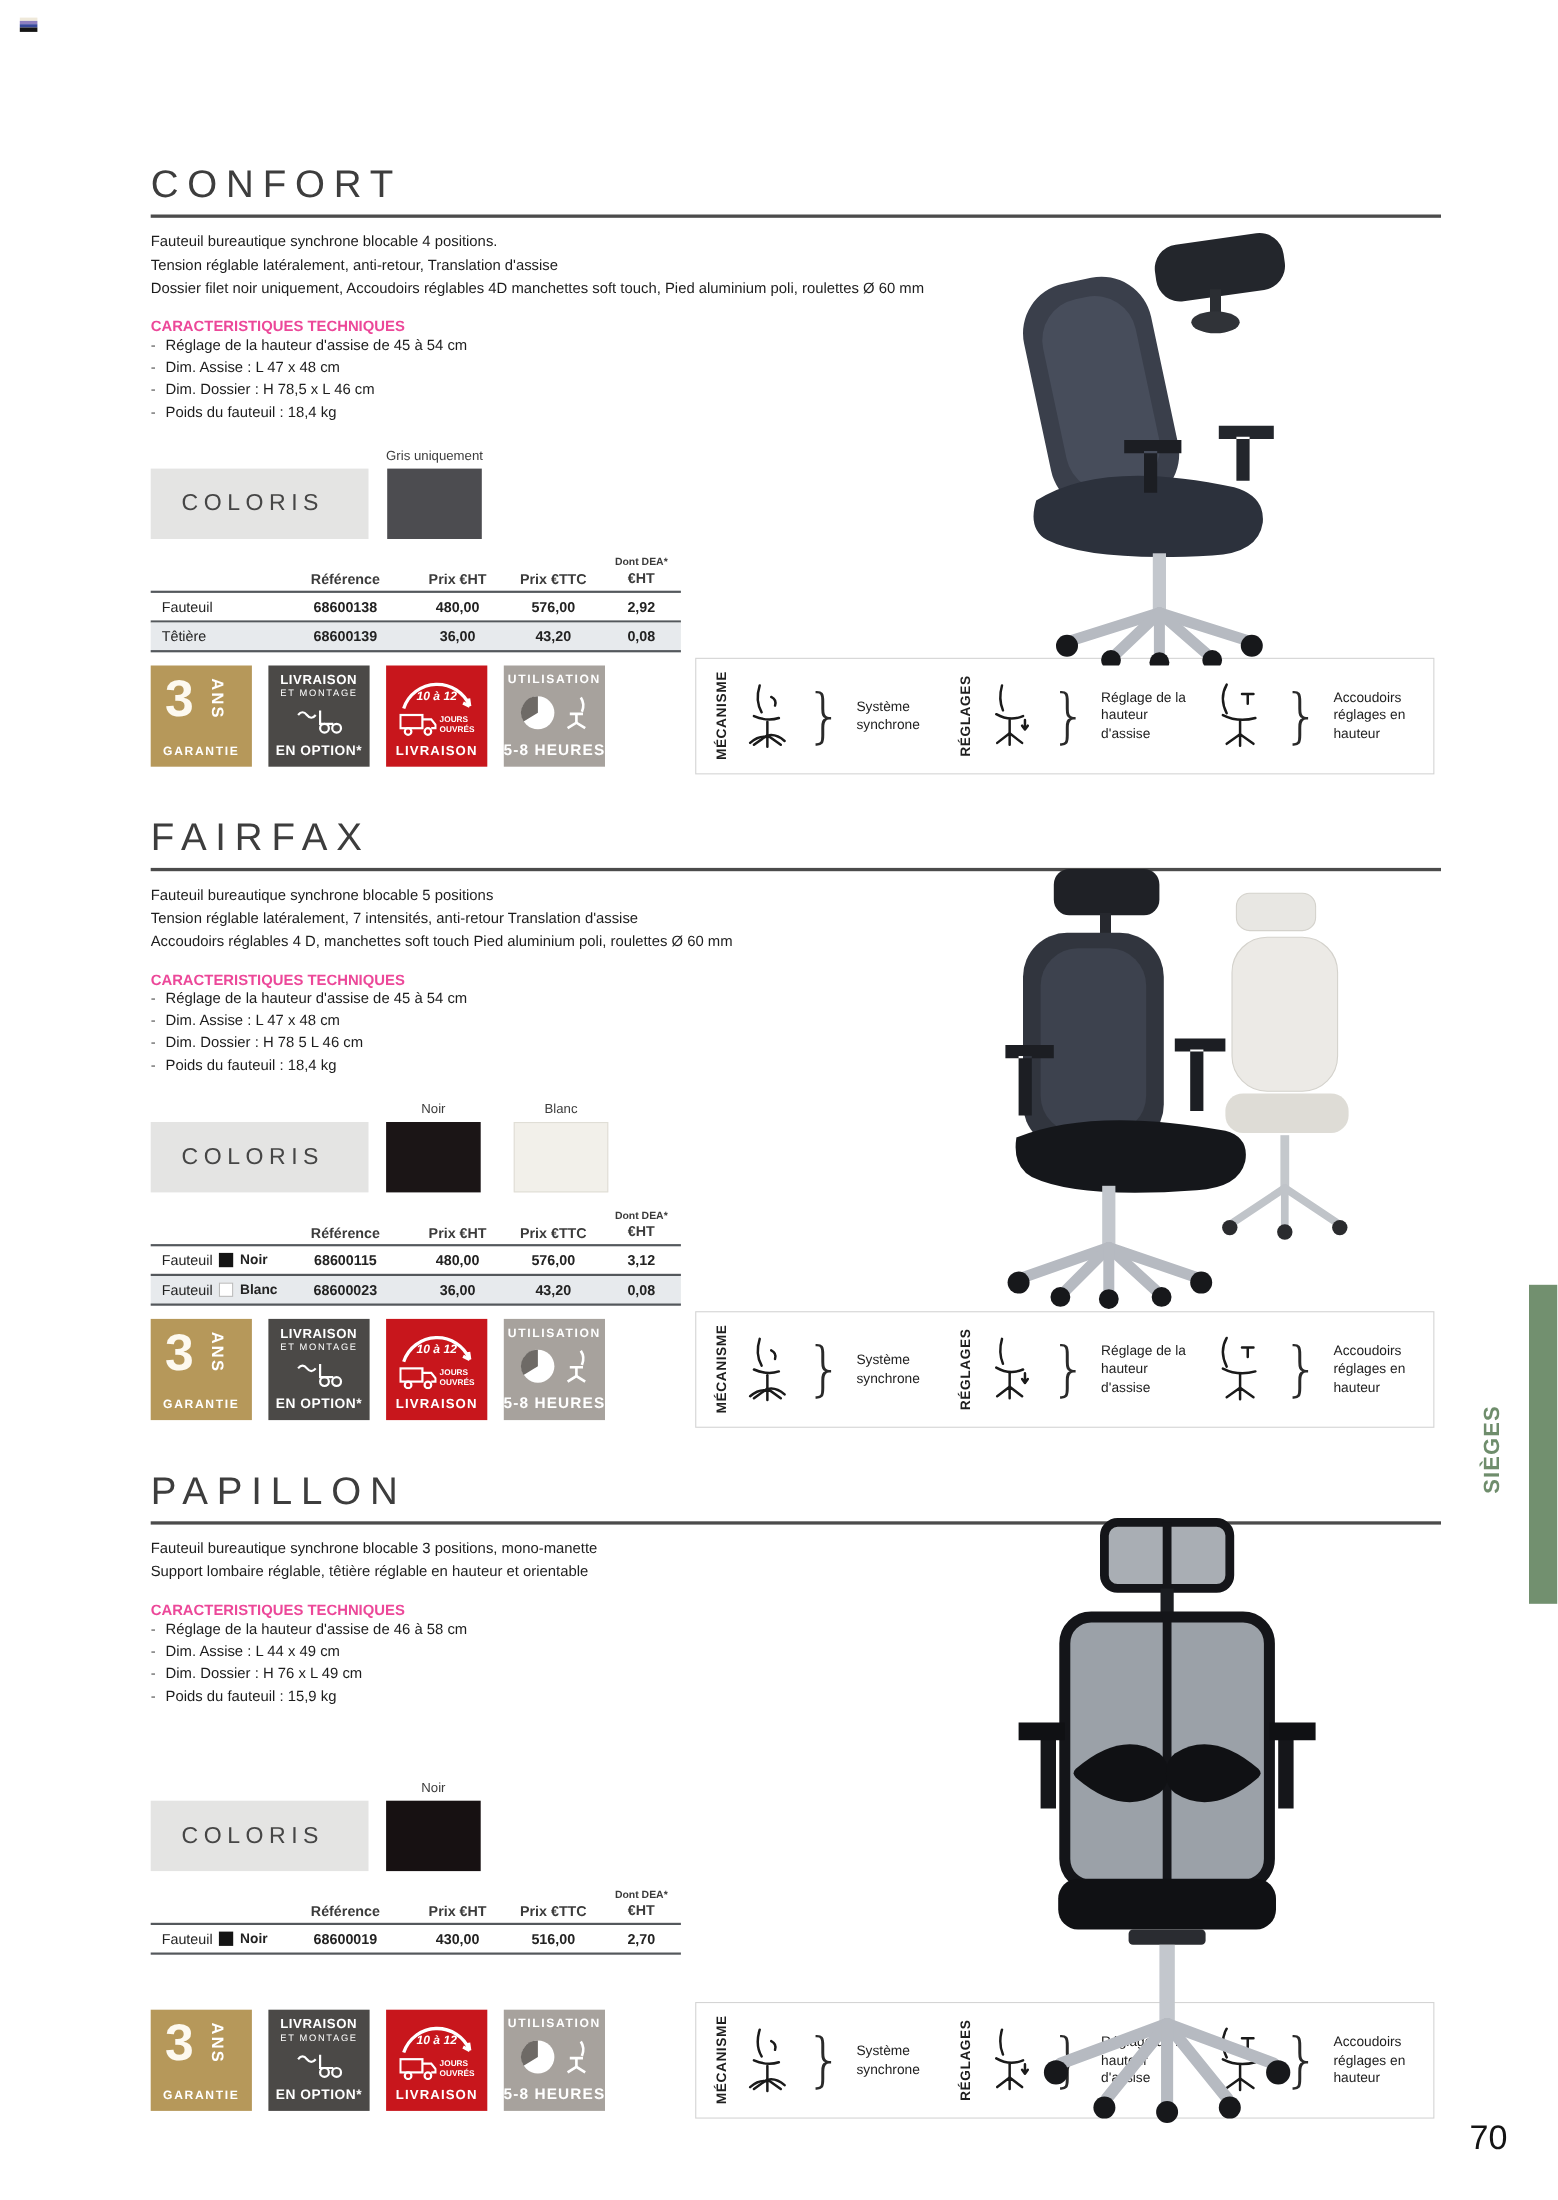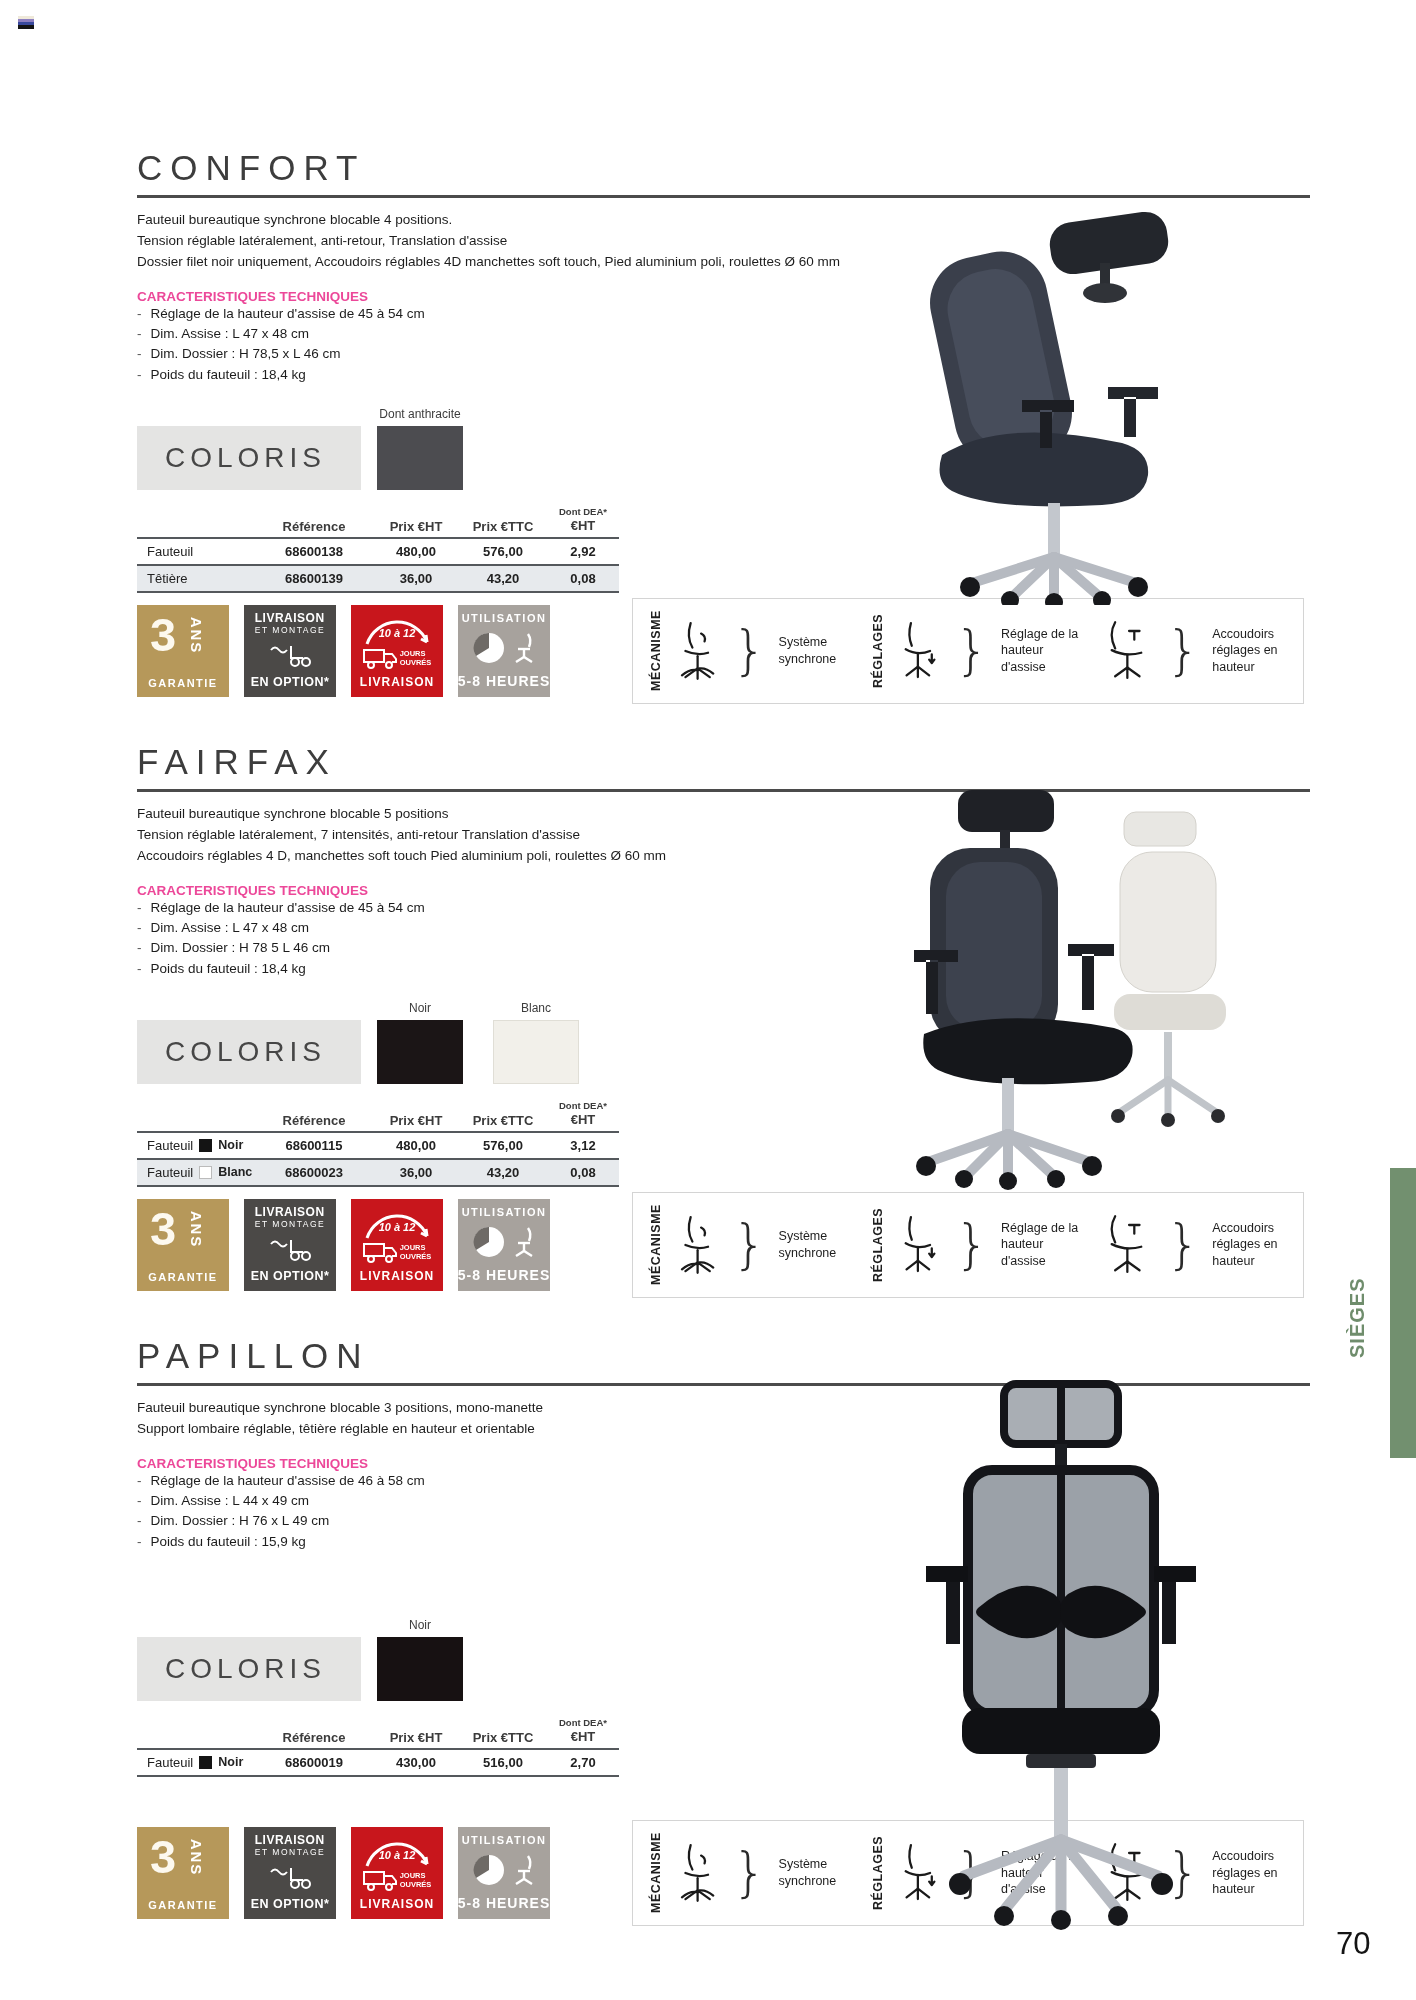--- a/index.html
+++ b/index.html
@@ -28,22 +28,22 @@
     border-bottom:3px solid #4b4b4b; padding-bottom:7px; width:100%;
   }
   .desc { margin-top:12px; font-size:13.5px; line-height:1.55; color:#1d1d1d; max-width:760px; }
   .caract { margin-top:16px; font-size:13.5px; font-weight:700; color:#ec4899; }
   .spec { font-size:13.5px; line-height:1.5; color:#1d1d1d; display:flex; gap:9px; }
   .spec .dash { color:#555; }
 
   .coloris-row { display:flex; align-items:flex-end; gap:16px; margin-top:22px; }
   .coloris-row.gap-lg { margin-top:66px; }
   .coloris-box {
-    width:224px; height:64px; background:#e4e4e3; color:#464646;
-    font-size:28px; letter-spacing:5px; font-weight:500;
+    width:198px; height:64px; background:#e4e4e3; color:#464646;
+    font-size:21px; letter-spacing:5px; font-weight:500;
     display:flex; align-items:center; padding-left:28px;
   }
   .swatch-col { display:flex; flex-direction:column; align-items:center; gap:5px; }
   .swatch-label { font-size:12px; color:#3c3c3c; }
   .swatch { width:86px; height:64px; }
   .swatch.light { border:1px solid #e0ded6; }
 
   
   .ptable { margin-top:16px; width:482px; font-size:13px; }
   .prow { display:grid; grid-template-columns:118px 118px 86px 88px 72px; align-items:end; }
@@ -144,21 +144,21 @@
         <span>Dim. Dossier : H 78,5 x L 46 cm</span>
       </div>
     <div class="spec">
         <span class="dash">-</span>
         <span>Poids du fauteuil : 18,4 kg</span>
       </div>
 
     <div class="coloris-row">
       <div class="coloris-box">COLORIS</div>
       <div class="swatch-col">
-        <div class="swatch-label">Dont anthracite</div>
+        <div class="swatch-label">Gris uniquement</div>
         <div class="swatch" style="background: rgb(76, 76, 80);"></div>
       </div>
     </div>
 
     <div class="ptable">
       <div class="prow head">
         <div class="cell left"></div>
         <div class="cell">Référence</div>
         <div class="cell">Prix €HT</div>
         <div class="cell">Prix €TTC</div>

